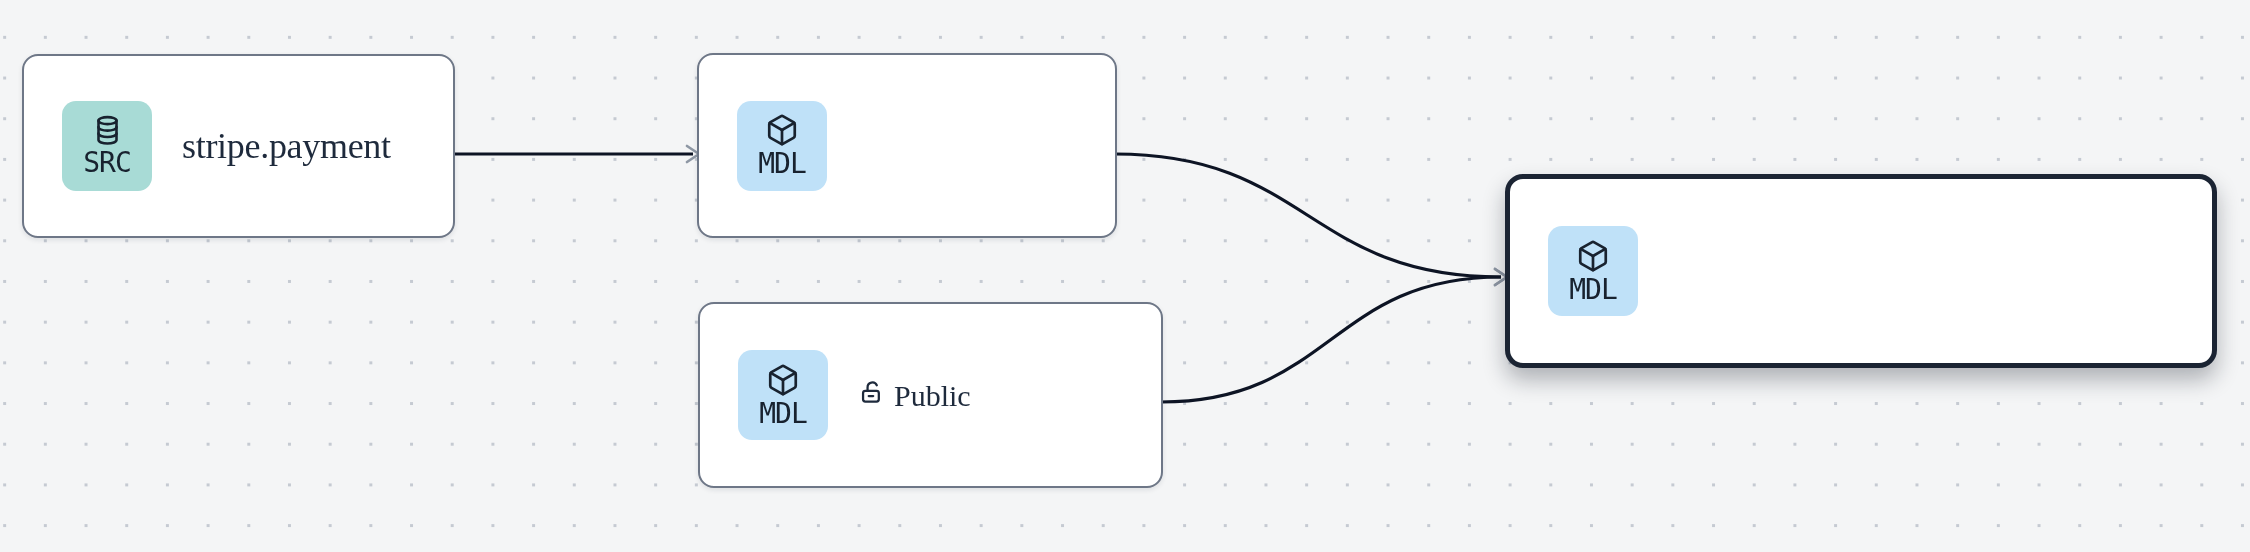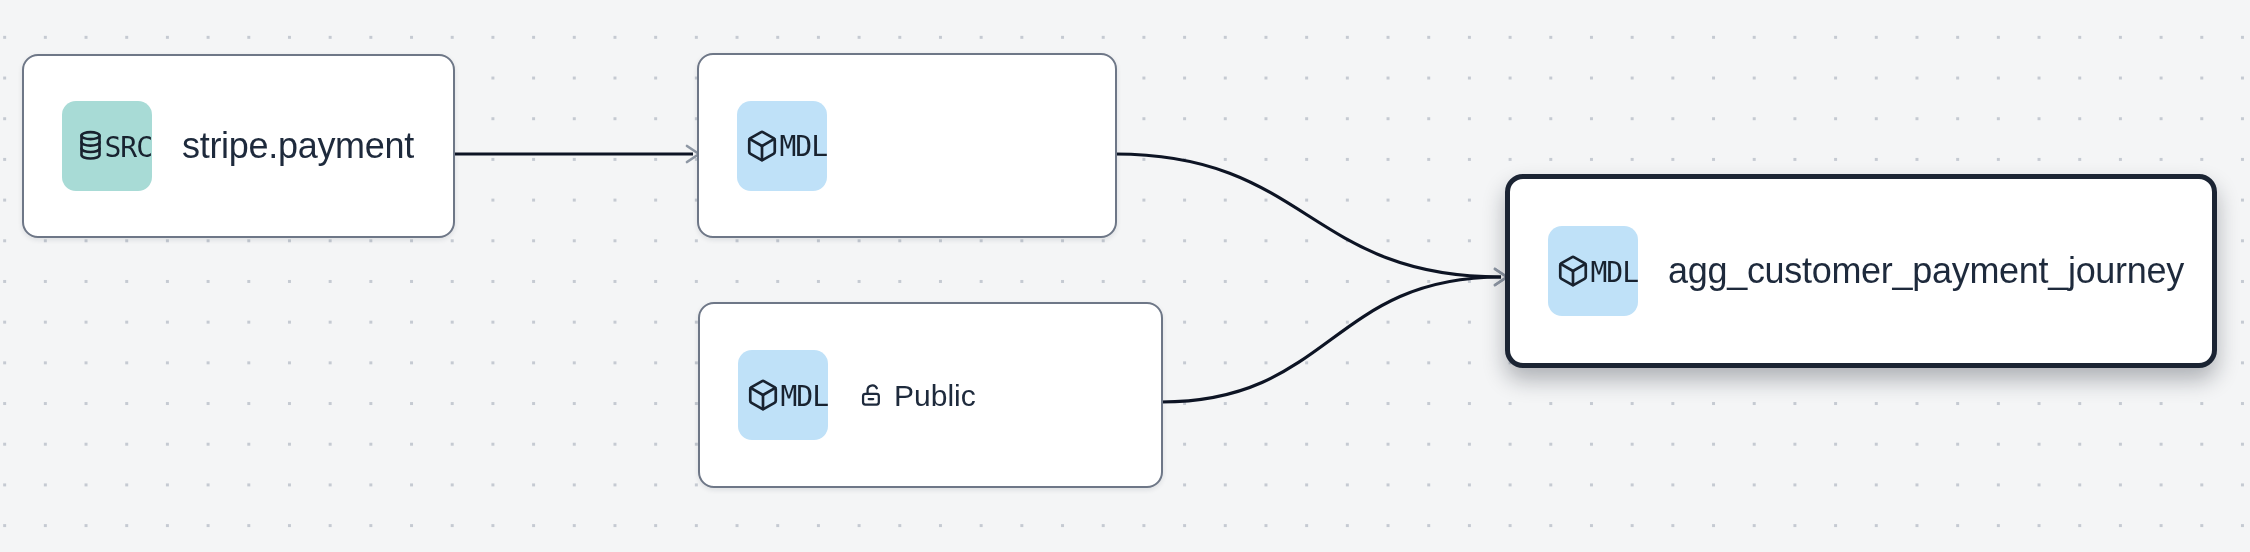--- a/index.html
+++ b/index.html
@@ -33,46 +33,46 @@
   .node.selected{
     border:5px solid #1b2433;
     border-radius:18px;
     box-shadow:0 12px 22px rgba(15,22,36,0.30);
   }
   .badge{
     width:90px;height:90px;
     border-radius:14px;
     flex:0 0 auto;
     display:flex;
-    flex-direction:row;
+    flex-direction:column;
     align-items:center;
-    justify-content:flex-end;
+    justify-content:center;
     color:#18222f;
   }
   .badge svg{display:block;stroke:#18222f;fill:none;stroke-linecap:round;stroke-linejoin:round;}
   .badge-label{
     font-family:"DejaVu Sans Mono", monospace;
     font-size:28px;
     font-weight:500;
     letter-spacing:-1px;
     line-height:1;
     margin-top:3px;
     color:#18222f;
   }
-  .node-text{display:flex;flex-direction:column;justify-content:center;gap:5px;min-width:0;}
+  .node-text{display:flex;flex-direction:column;justify-content:center;gap:5px;min-width:0;font-family:Liberation Serif, serif;}
   .node-title{
     font-size:36px;
     font-weight:400;
     letter-spacing:-0.3px;
     color:#1e2a3c;
     line-height:1.12;
     white-space:nowrap;
   }
   .node-subtitle{
-    display:flex;align-items:center;gap:9px;
+    display:flex;gap:9px;
     font-size:30px;color:#1e2a3c;line-height:1.1;white-space:nowrap;
   }
   .node-subtitle svg{display:block;stroke:#1e2a3c;fill:none;stroke-linecap:round;stroke-linejoin:round;}
 </style>
 </head>
 <body>
 
 <svg width="0" height="0" style="position:absolute" aria-hidden="true">
   <defs>
     <symbol id="sym-database-icon" viewBox="0 0 24 28">
@@ -139,18 +139,14 @@
       </div>
     </div>
   </div>
     <div class="node selected" style="left: 1505px; top: 174px; width: 712px; height: 194px;">
     <div class="badge" style="background: rgb(191, 225, 248);">
       <svg class="badge-icon" width="34" height="34" viewBox="0 0 24 24" stroke-width="1.9">
         <use class="badge-use" href="#sym-cube-icon"></use>
       </svg>
       <div class="badge-label">MDL</div>
     </div>
-    <div class="node-text">
-      <div class="node-title">agg_customer_payment_journey</div>
-
-    </div>
   </div>
   </div>
 
 </body></html>

